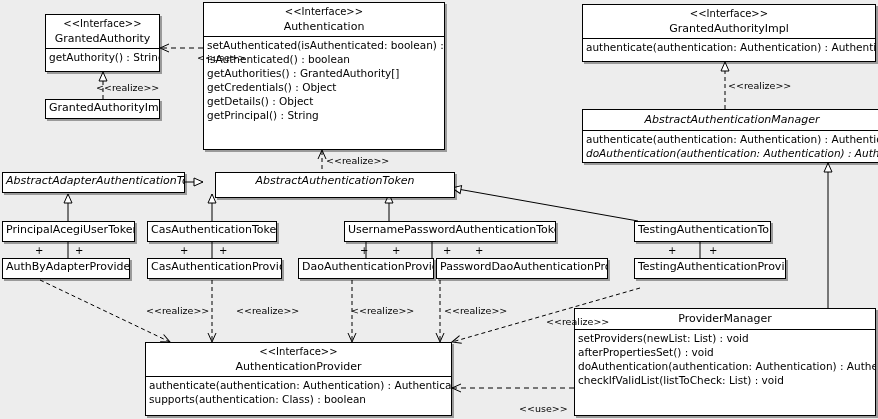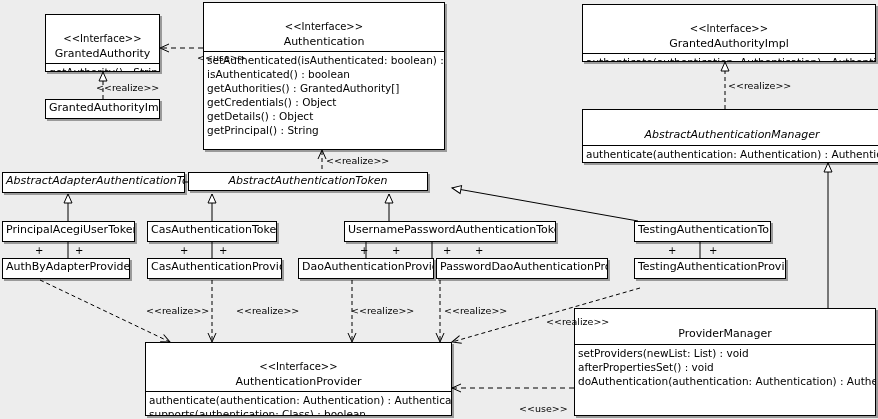--- a/index.html
+++ b/index.html
@@ -33,21 +33,21 @@
     position: absolute;
     box-sizing: border-box;
     background: #ffffff;
     border: 1px solid #000000;
     box-shadow: 2px 2px 0 rgba(0,0,0,0.35);
     overflow: hidden;
   }
   .uml-header {
     box-sizing: border-box;
     text-align: center;
-    padding: 17px 3px 2px 3px;
+    padding: 2px 3px 2px 3px;
     line-height: 13px;
     white-space: nowrap;
   }
   .uml-header.with-members {
     border-bottom: 1px solid #000000;
   }
   .stereo {
     display: block;
     font-size: 10px;
     line-height: 14px;
@@ -193,21 +193,21 @@
       <div class="member abstract">doAuthentication(authentication: Authentication) : Authentication</div>
     </div>
   </div>
 
   <div class="uml-class compact" style="left:2px; top:172px; width:183px; height:21px;">
     <div class="uml-header">
       <span class="cname abstract">AbstractAdapterAuthenticationToken</span>
     </div>
   </div>
 
-  <div class="uml-class compact" style="left:188px; top:172px; width:240px; height:19px;">
+  <div class="uml-class compact" style="left:215px; top:172px; width:240px; height:26px;">
     <div class="uml-header">
       <span class="cname abstract">AbstractAuthenticationToken</span>
     </div>
   </div>
 
   <div class="uml-class compact" style="left:2px; top:221px; width:133px; height:21px;">
     <div class="uml-header">
       <span class="cname">PrincipalAcegiUserToken</span>
     </div>
   </div>
@@ -272,20 +272,21 @@
   </div>
 
   <div class="uml-class" style="left:574px; top:308px; width:302px; height:108px;">
     <div class="uml-header with-members compact">
       <span class="cname">ProviderManager</span>
     </div>
     <div class="uml-members">
       <div class="member">setProviders(newList: List) : void</div>
       <div class="member">afterPropertiesSet() : void</div>
       <div class="member">doAuthentication(authentication: Authentication) : Authentication</div>
+      <div class="member">checkIfValidList(listToCheck: List) : void</div>
     </div>
   </div>
 
   <div class="edge-label" style="left:161px; top:52px;">&lt;&lt;use&gt;&gt;</div>
 
   <div class="edge-label" style="left:60px; top:82px;">&lt;&lt;realize&gt;&gt;</div>
 
   <div class="edge-label" style="left:290px; top:155px;">&lt;&lt;realize&gt;&gt;</div>
 
   <div class="edge-label" style="left:692px; top:80px;">&lt;&lt;realize&gt;&gt;</div>

